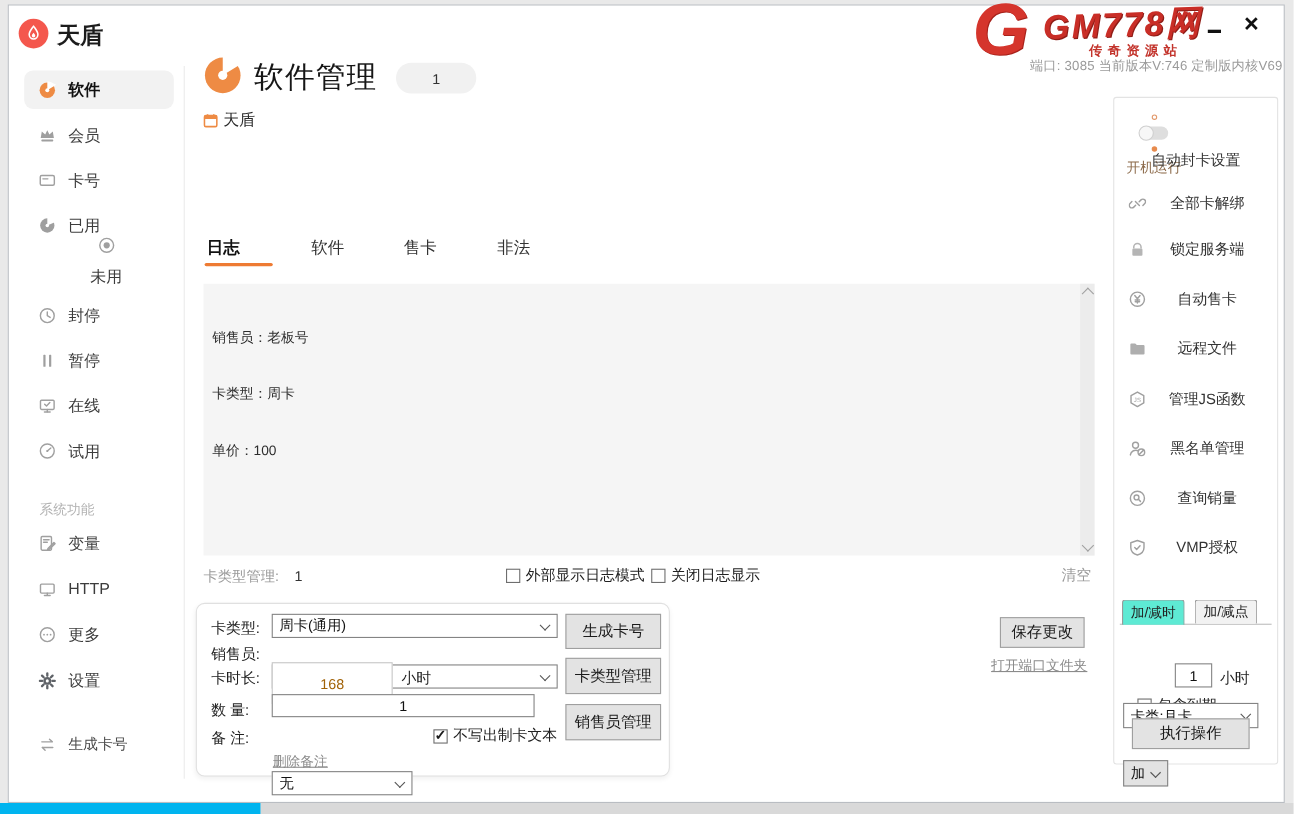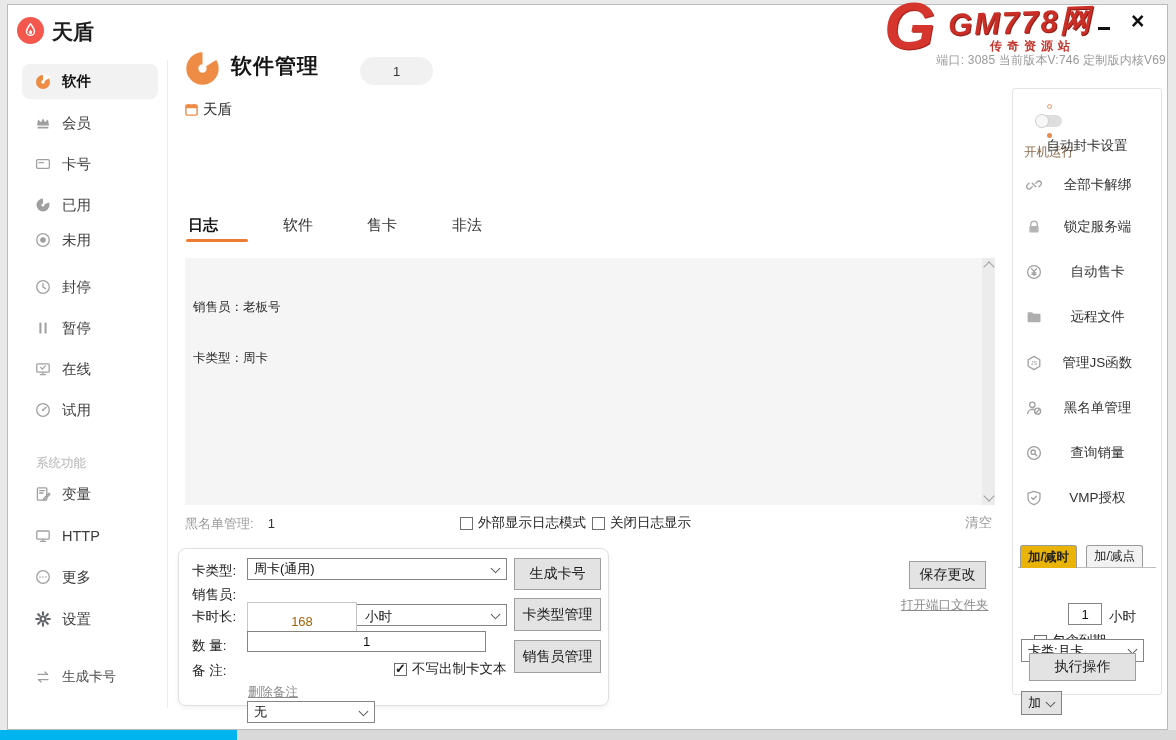--- a/index.html
+++ b/index.html
@@ -37,21 +37,21 @@
   
   .side-divider { left:167px; top:60px; width:1px; height:648px; background:#ececec; z-index:1;}
   .side-item { left:22px; width:136px; height:30px; display:flex; align-items:center; gap:11px;
     padding-left:13px; font-size:14.5px; color:#3c3c3c; z-index:2; cursor:default;}
   .side-item.sel { background:#f2f2f2; border-radius:8px; height:35px; font-weight:bold; color:#111;}
   .icon16 { width:16px; height:16px; flex:none; display:block;}
   .side-section { left:36px; top:455px; font-size:12.5px; color:#b3b3b3; z-index:2;}
 
   
   .hd-icon { left:184px; top:50px; width:37px; height:37px; z-index:2;}
-  .page-title { left:231px; top:52px; font-size:21px; font-weight:bold; color:#161616; z-index:2; letter-spacing:1px;}
+  .page-title { left:231px; top:52px; font-size:27px; font-weight:normal; color:#161616; z-index:2; letter-spacing:1px;}
   .hd-badge { left:360px; top:57px; width:73px; height:28px; background:#f1f1f1; border-radius:14px;
     display:flex; align-items:center; justify-content:center; font-size:13px; color:#333; z-index:2;}
   .app-tab { left:184px; top:100px; display:flex; align-items:center; gap:4px; font-size:14.5px; color:#2a2a2a; z-index:2;}
 
   
   .tab { top:216px; font-size:15px; color:#333; z-index:2; cursor:default;}
   .tab.active { font-weight:bold; color:#111;}
   .tab-underline { left:186px; top:239px; width:62px; height:3px; background:#ee7b33; border-radius:2px; z-index:2;}
 
   
@@ -93,21 +93,21 @@
   .toggle .knob { position:absolute; left:-1px; top:-1px; width:14px; height:14px; border-radius:50%;
     background:#f7f7f7; border:1px solid #cfcfcf;}
   .autorun-label { font-size:12.5px; color:#8c6a4a; }
   .rp-sub { left:1012px; top:137px; width:150px; text-align:center; font-size:13.5px; color:#333; z-index:3;}
   .rp-item { left:1013px; width:148px; height:30px; display:flex; align-items:center; padding-left:13px; z-index:3;
     font-size:13.5px; color:#333; cursor:default;}
   .rp-item span.lbl { flex:1; text-align:center; padding-right:8px;}
 
   .ops-tab { top:545px; height:22px; padding:0 7px; display:flex; align-items:center; font-size:12.5px;
     color:#222; z-index:4; border:1px solid #9a9a9a; border-bottom:none; border-radius:3px 3px 0 0; background:#f2f2f2;}
-  .ops-tab.active { background:#eab308; height:23px; font-weight:bold; z-index:5;text-align:center;}
+  .ops-tab.active { background:#5eead4; height:23px; font-weight:normal; z-index:5;text-align:center;}
   .ops-line { left:1018px; top:567px; width:138px; height:1px; background:#bdbdbd; z-index:3;}
 
   .exec-btn { left:1029px; top:653px; width:107px; height:28px; }
 
   svg { display:block; }
   .g-ic { stroke:#a0a0a0; fill:none; stroke-width:1.3; stroke-linecap:round; stroke-linejoin:round;}
 </style>
 </head>
 <body>
 
@@ -159,21 +159,21 @@
 
 <div class="abs side-item" style="top:190px;">
   <svg class="icon16" viewBox="0 0 16 16">
     <circle cx="8" cy="8" r="6.5" fill="#9f9f9f"></circle>
     <path d="M8 8 L8 -1 L17 4 Z" fill="#fff"></path>
     <circle cx="8" cy="8" r="1.6" fill="#fff"></circle>
   </svg>
   <span>已用</span>
 </div>
 
-<div class="abs side-item" style="top:225px;">
+<div class="abs side-item" style="top:215px;flex-direction:column;">
   <svg class="icon16 g-ic" viewBox="0 0 16 16">
     <circle cx="8" cy="8" r="6.3"></circle>
     <circle cx="8" cy="8" r="2.8" fill="#9f9f9f" stroke="none"></circle>
   </svg>
   <span>未用</span>
 </div>
 
 <div class="abs side-item" style="top:272px;">
   <svg class="icon16 g-ic" viewBox="0 0 16 16">
     <circle cx="8" cy="8" r="6.3"></circle>
@@ -285,37 +285,38 @@
 
 <div class="abs tab active" style="left:188px;">日志</div>
 <div class="abs tab" style="left:283px;">软件</div>
 <div class="abs tab" style="left:367px;">售卡</div>
 <div class="abs tab" style="left:452px;">非法</div>
 <div class="abs tab-underline"></div>
 
 <div class="abs log-box">
   <div>销售员：老板号</div>
   <div>卡类型：周卡</div>
+  <div>单价：100</div>
   
   
   
   
   
   
   
   
   
 </div>
 <div class="abs log-scroll">
   <div class="chev up"></div>
   <div class="chev down"></div>
 </div>
 
 <div class="abs log-count">
-  <span>黑名单管理:</span><b>1</b>
+  <span>卡类型管理:</span><b>1</b>
 </div>
 <div class="abs cb-row" style="left:460px; top:514px;">
   <span class="cb"></span>
   <span>外部显示日志模式</span>
 </div>
 <div class="abs cb-row" style="left:592px; top:514px;">
   <span class="cb"></span>
   <span>关闭日志显示</span>
 </div>
 <div class="abs clear-link">清空</div>

